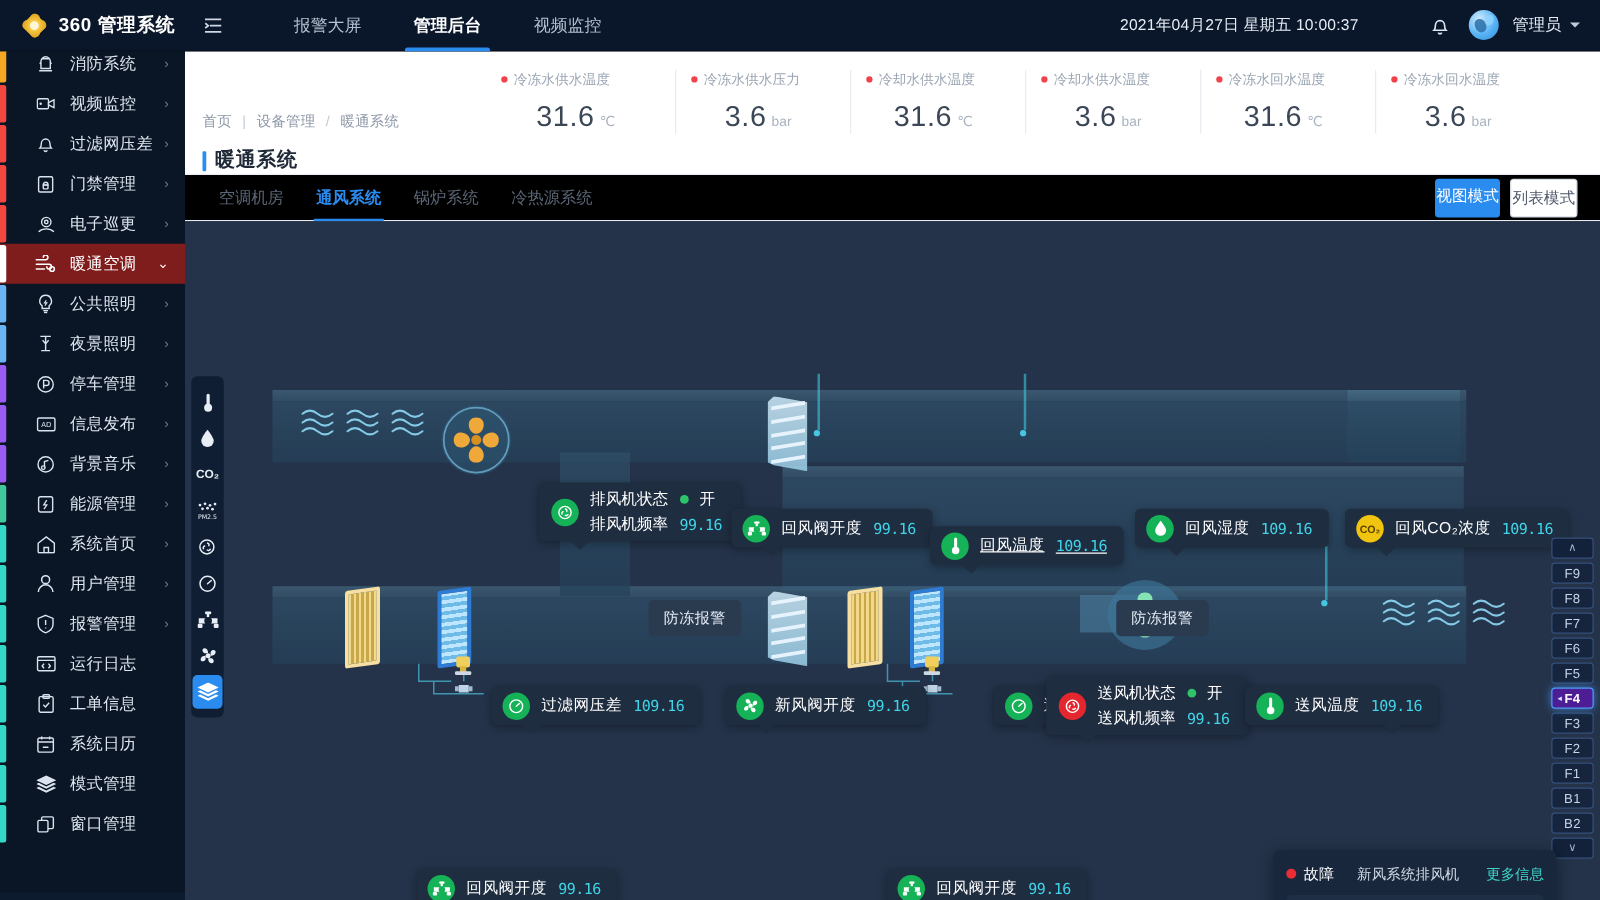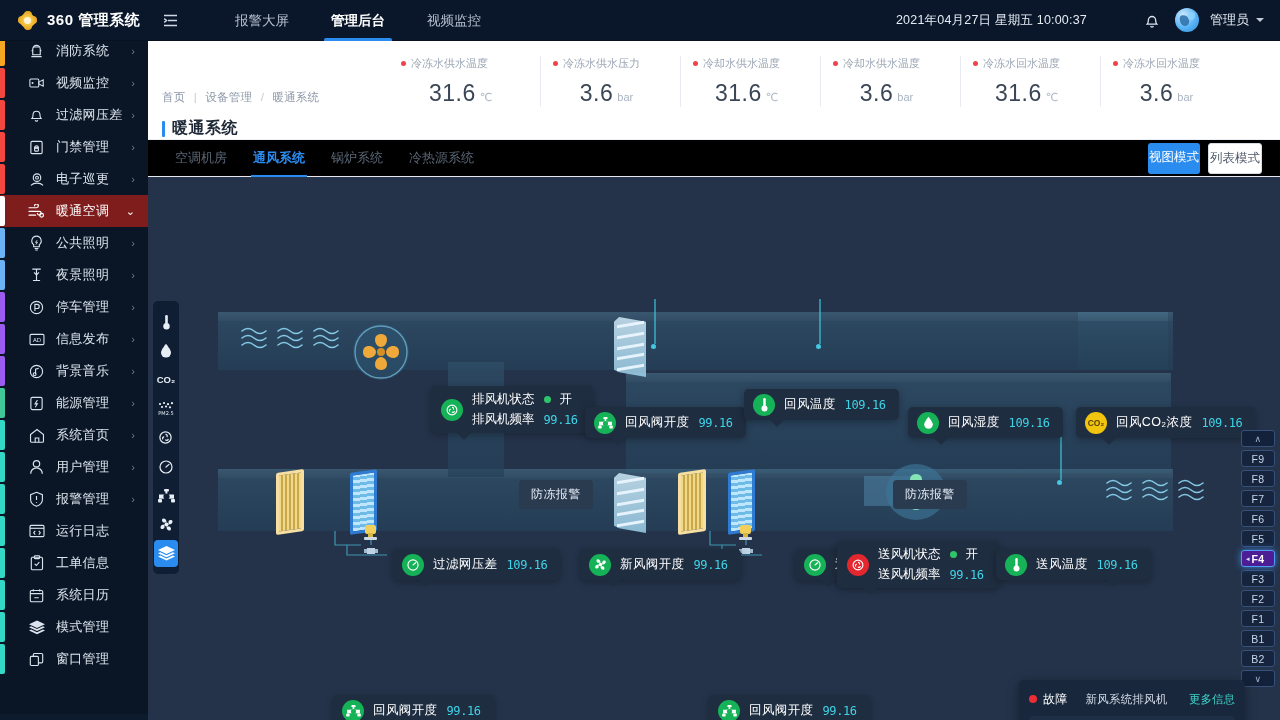--- a/index.html
+++ b/index.html
@@ -752,21 +752,21 @@
               <path d="M1 5.5h15v4.2H1z"></path>
               <circle cx="8.5" cy="7.6" r="3" fill="#16b257"></circle>
               <rect x="0" y="10" width="4" height="3.4" rx="1"></rect>
               <rect x="13" y="10" width="4" height="3.4" rx="1"></rect>
             </svg>
         </div>
         <span class="nm">回风阀开度</span>
         <span class="lcd">99.16</span>
       </div>
 
-      <div class="lab" style="left:596px;top:212px;">
+      <div class="lab" style="left:596px;top:244px;text-decoration:underline;">
         <div class="cic">
           <svg width="9" height="15" viewBox="0 0 9 16" fill="#fff">
               <rect x="3.2" y="1" width="2.6" height="9" rx="1.3"></rect>
               <circle cx="4.5" cy="12.2" r="3.2"></circle>
             </svg>
         </div>
         <span class="nm">回风温度</span>
         <span class="lcd">109.16</span>
       </div>
 

